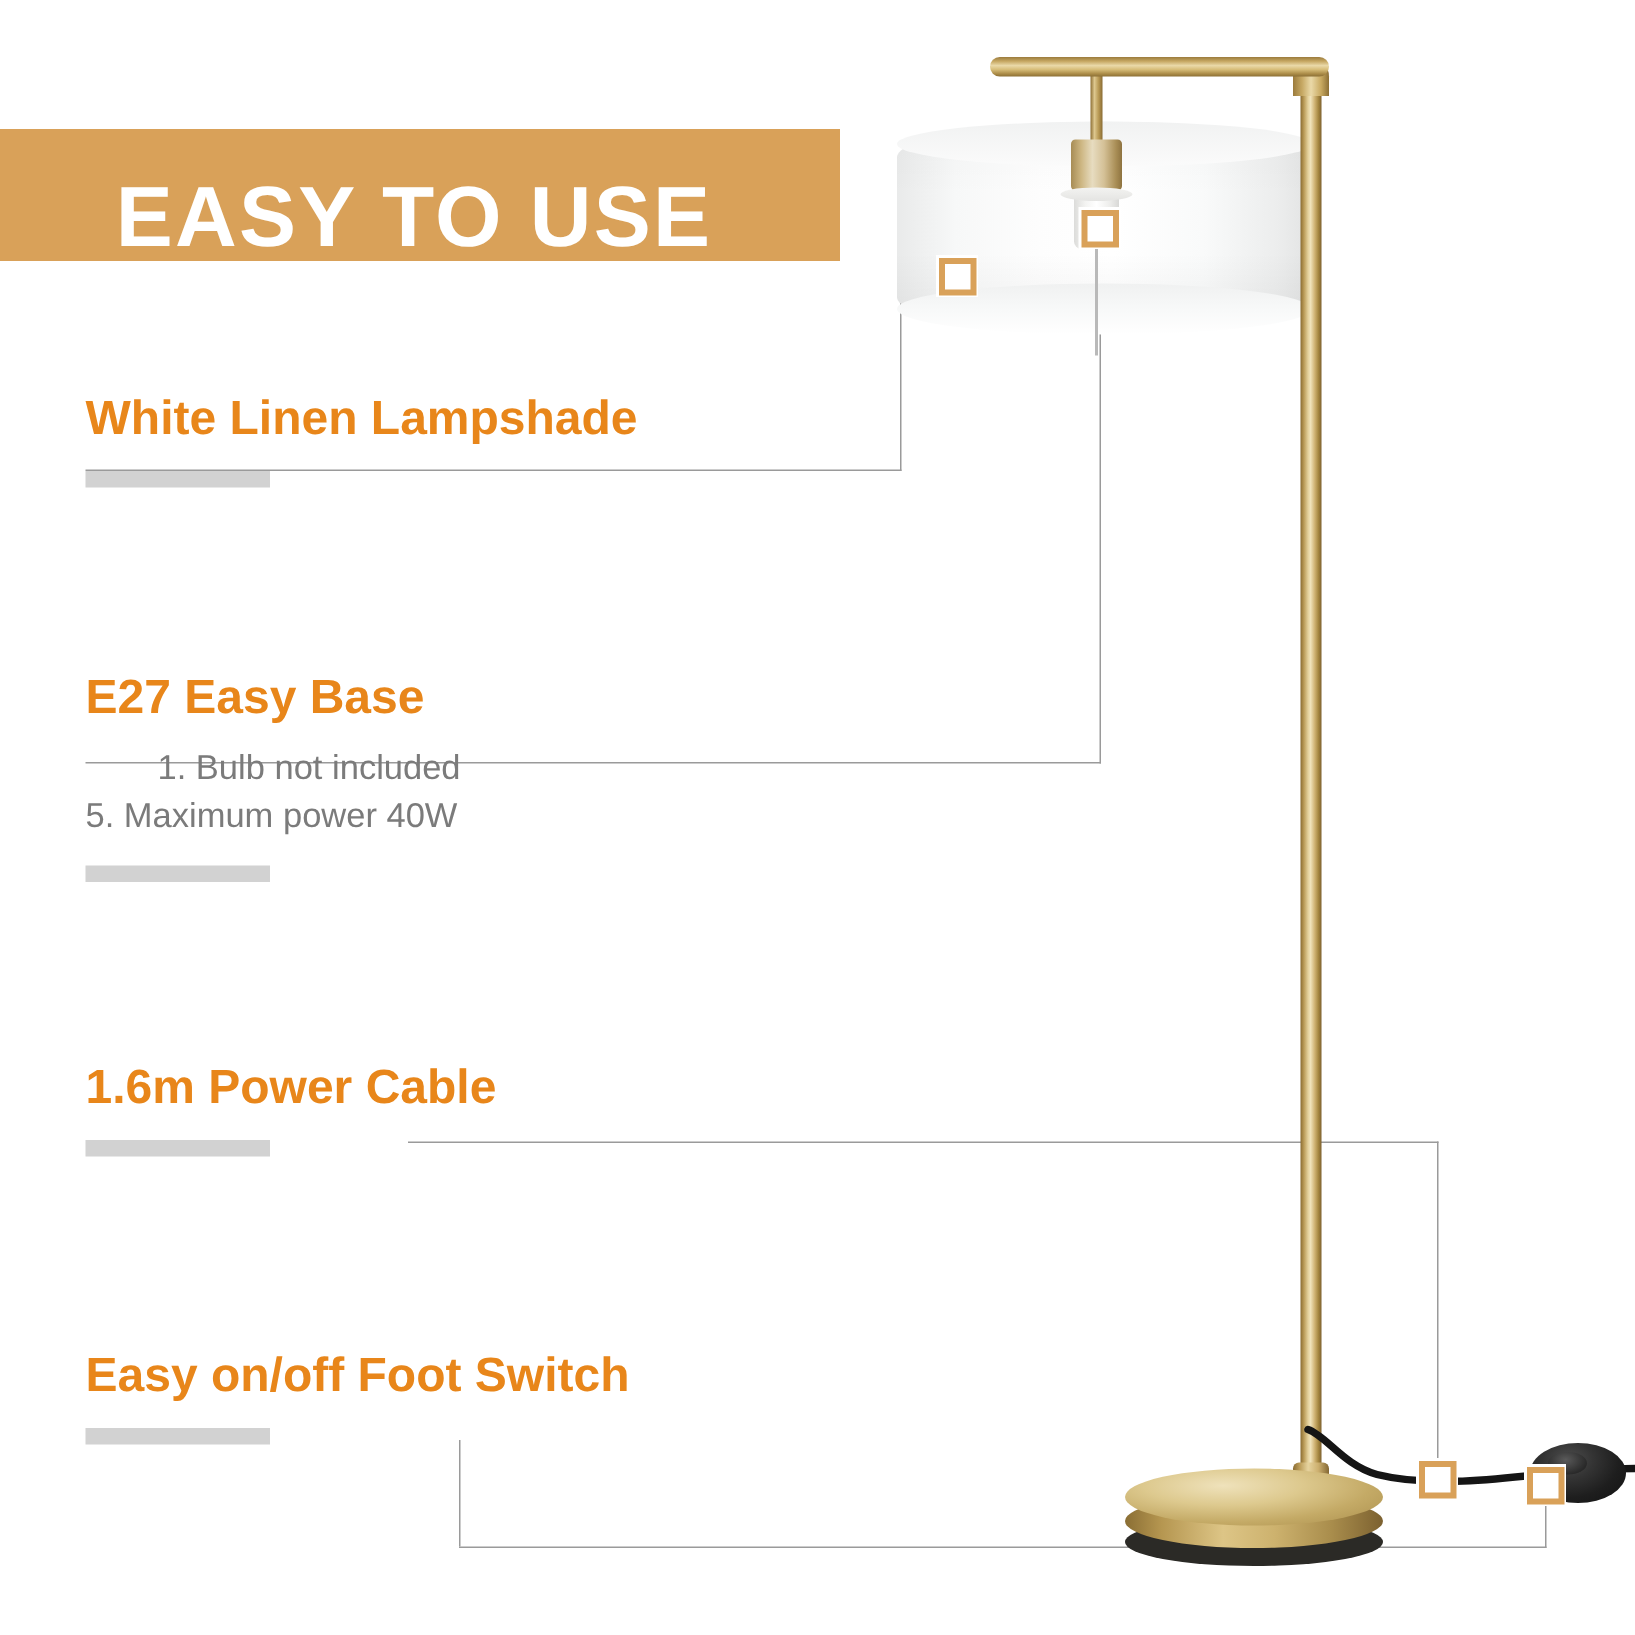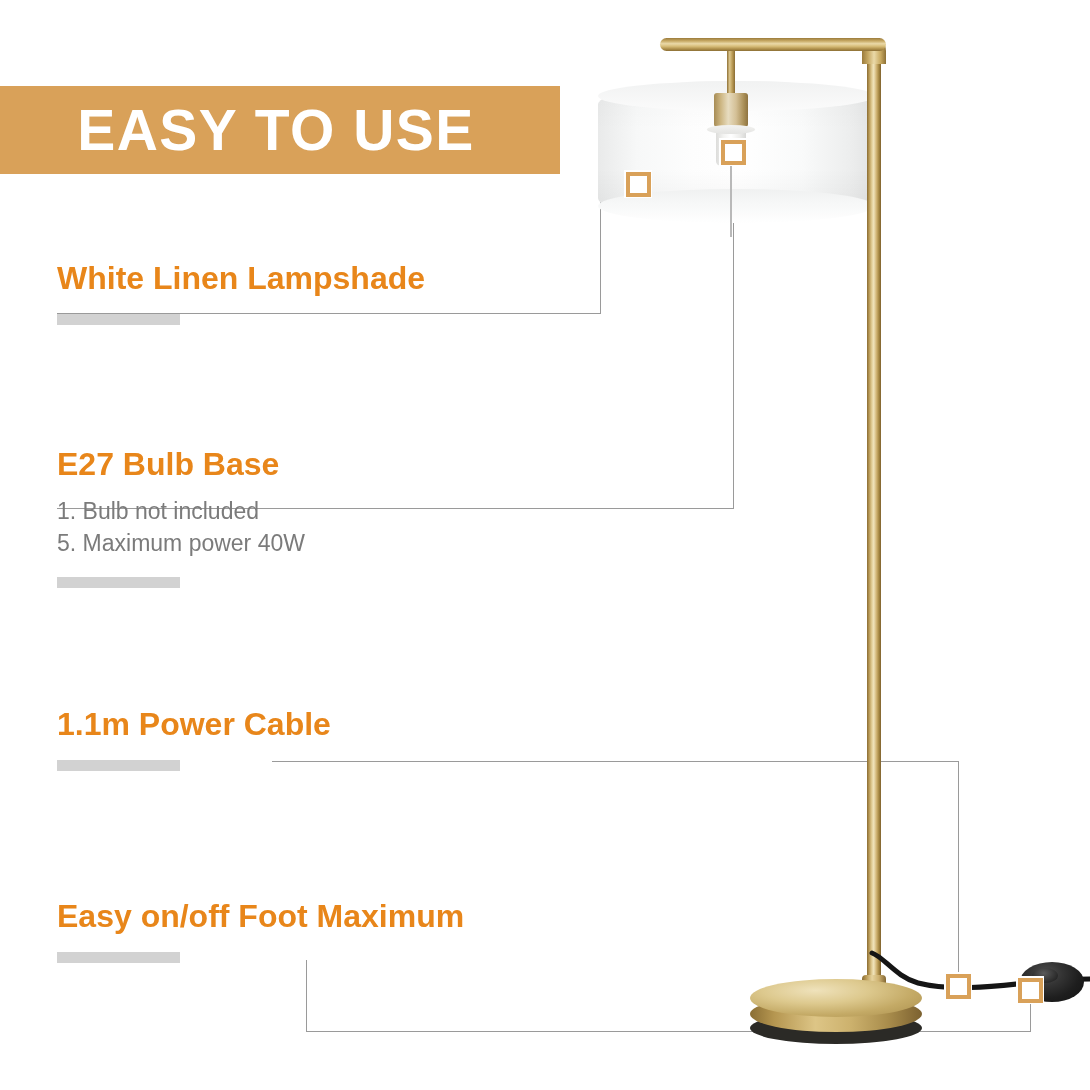--- a/index.html
+++ b/index.html
@@ -22,21 +22,21 @@
 
   
   .banner {
     position: absolute;
     left: 0;
     top: 86px;
     width: 560px;
     height: 88px;
     background: #d9a159;
     display: flex;
-    align-items: center;
+    align-items: flex-end;
     justify-content: center;
     padding-right: 8px;
   }
   .banner-title {
     color: #ffffff;
     font-size: 57px;
     font-weight: 700;
     letter-spacing: 1.5px;
     line-height: 1;
     white-space: nowrap;
@@ -365,29 +365,29 @@
   <div class="marker" style="left:719px; top:138px;"></div>
   <div class="marker" style="left:944px; top:972px;"></div>
   <div class="marker" style="left:1016px; top:976px;"></div>
 
   <div class="feature feature-1">
     <div class="feature-title">White Linen Lampshade</div>
     <div class="rule"></div>
   </div>
 
   <div class="feature feature-2">
-    <div class="feature-title">E27 Bulb Base</div>
-    <div class="feature-sub" style="margin-top:12px;">1. Bulb not included</div>
+    <div class="feature-title">E27 Easy Base</div>
+    <div class="feature-sub" style="margin-top:12px;margin-left:48px;">1. Bulb not included</div>
     <div class="feature-sub">5. Maximum power 40W</div>
     <div class="rule"></div>
   </div>
 
   <div class="feature feature-3">
-    <div class="feature-title">1.1m Power Cable</div>
+    <div class="feature-title">1.6m Power Cable</div>
     <div class="rule"></div>
   </div>
 
   <div class="feature feature-4">
-    <div class="feature-title">Easy on/off Foot Maximum</div>
+    <div class="feature-title">Easy on/off Foot Switch</div>
     <div class="rule"></div>
   </div>
 
 </div>
 
 </body></html>

